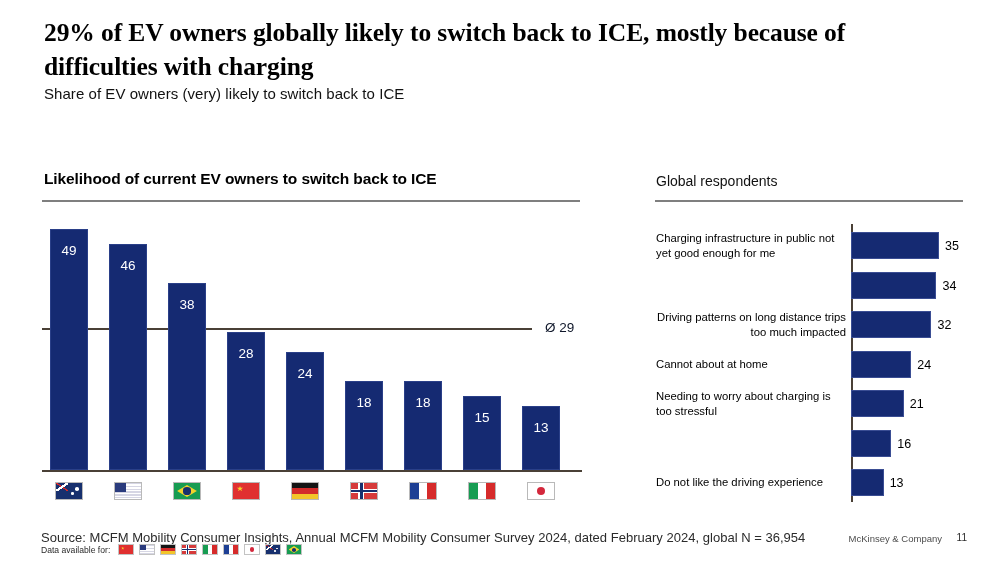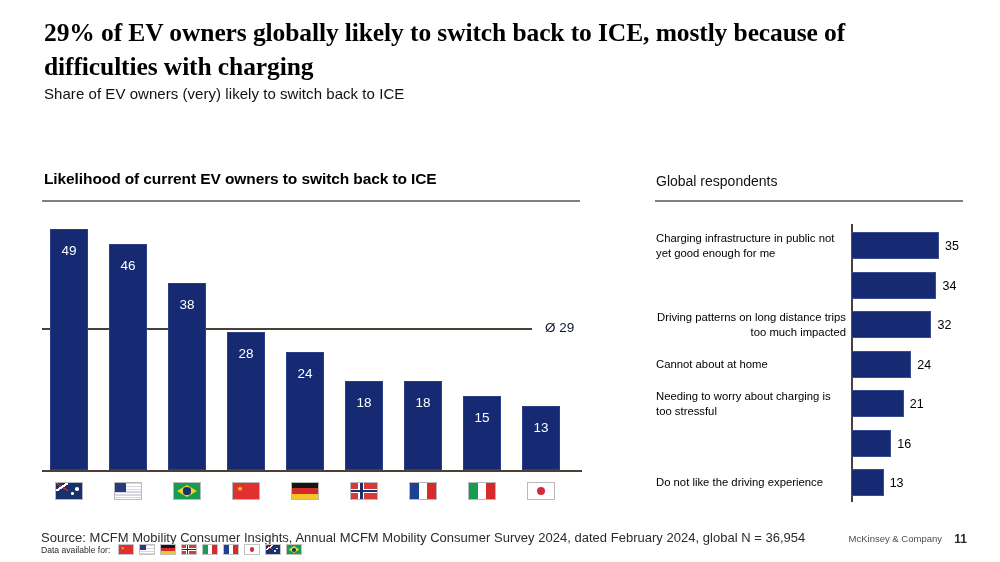--- a/index.html
+++ b/index.html
@@ -93,21 +93,21 @@
   .mini-flag {
     position:absolute; width:16px; height:11px; top:0;
     border:0.4px solid #c3c3c3; overflow:hidden;
   }
   .brand {
     position:absolute; right:58px; top:533px;
     font-size:9.5px; color:#4d4d4d;
   }
   .pageno {
     position:absolute; right:33px; top:532px;
-    font-size:12px; font-weight:bold; color:#2b2b2b;
+    font-size:10px; font-weight:normal; color:#2b2b2b;
   }
 
   
   .f { position:absolute; inset:0; }
   .f-us { background:
       repeating-linear-gradient(to bottom,#d6d6e4 0 1.4px,#ffffff 1.4px 2.8px); }
   .f-us::before { content:""; position:absolute; left:0; top:0; width:44%; height:54%; background:#2a3b7d; }
   .f-cn { background:#e03030; }
   .f-cn::before { content:""; position:absolute; left:14%; top:18%; width:26%; height:34%;
       background:#f4d32a; clip-path:polygon(50% 0,61% 35%,98% 35%,68% 57%,79% 100%,50% 73%,21% 100%,32% 57%,2% 35%,39% 35%); }

